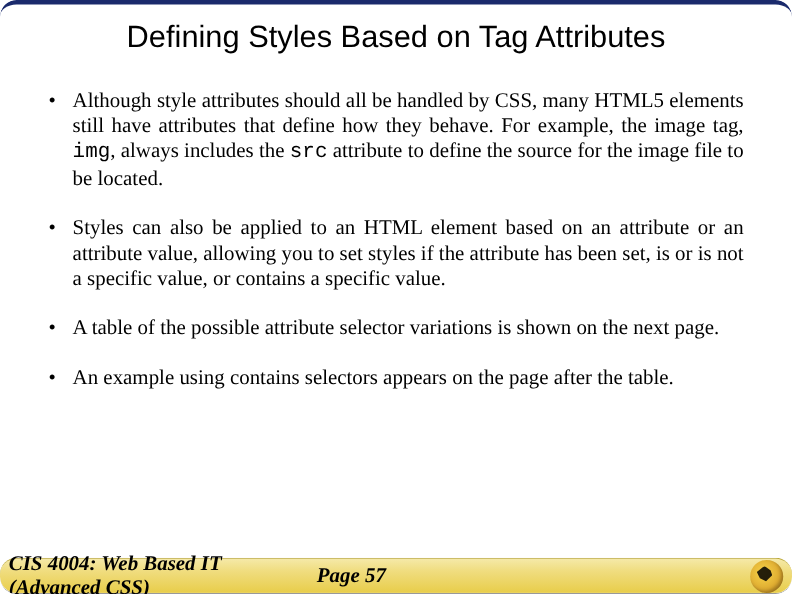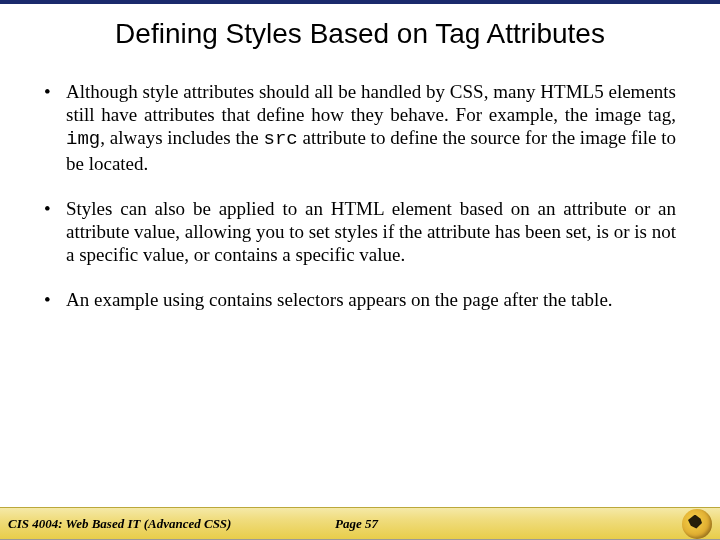--- a/index.html
+++ b/index.html
@@ -1,15 +1,15 @@
 <!DOCTYPE html>
 <html><head>
 <meta charset="utf-8">
 <style>
-  * { box-sizing: border-box; margin: 0; padding: 0; }
+  * { box-sizing: border-box; margin: 0; padding: 0; border-radius: 15px; }
   html, body { width: 720px; height: 540px; overflow: hidden; }
   body {
     font-family: "Times New Roman", Times, serif;
     background: #fff;
     position: relative;
   }
   .slide {
     width: 720px;
     height: 540px;
     position: relative;
@@ -57,24 +57,23 @@
     left: 0;
     right: 0;
     bottom: 0;
     height: 32px;
     background: linear-gradient(to bottom, #f5e9a8 0%, #f0dd80 35%, #e8cd4a 100%);
     border-top: 1px solid #bba83a;
     display: flex;
     align-items: center;
     font-style: italic;
     font-weight: bold;
-    font-size: 13px;
+    font-size: 19px;
     color: #000;
     padding: 0 8px 0 8px;
-    gap: 47px;
   }
   .footer .course { flex: 0 0 auto; width: 280px; }
   .footer .page   { flex: 0 0 auto; width: 120px; text-align: left; }
   .footer .author { flex: 0 0 auto; width: 200px; text-align: left; }
   .footer .logo-wrap {
     flex: 1 1 auto;
     display: flex;
     justify-content: flex-end;
     align-items: center;
   }
@@ -107,20 +106,23 @@
     <ul class="bullets">
 
       <li>
         <span>Although style attributes should all be handled by CSS, many HTML5 elements still have attributes that define how they behave. For example, the image tag, </span><code class="mono">img</code><span>, always includes the </span><code class="mono">src</code><span> attribute to define the source for the image file to be located.</span>
       </li>
 
       <li>
         <span>Styles can also be applied to an HTML element based on an attribute or an attribute value, allowing you to set styles if the attribute has been set, is or is not a specific value, or contains a specific value.</span>
       </li>
 
+      <li>
+        <span>A table of the possible attribute selector variations is shown on the next page.</span>
+      </li>
 
       <li>
         <span>An example using contains selectors appears on the page after the table.</span>
       </li>
 
     </ul>
   </div>
 
   <div class="footer">
     <span class="course">CIS 4004: Web Based IT (Advanced CSS)</span>

